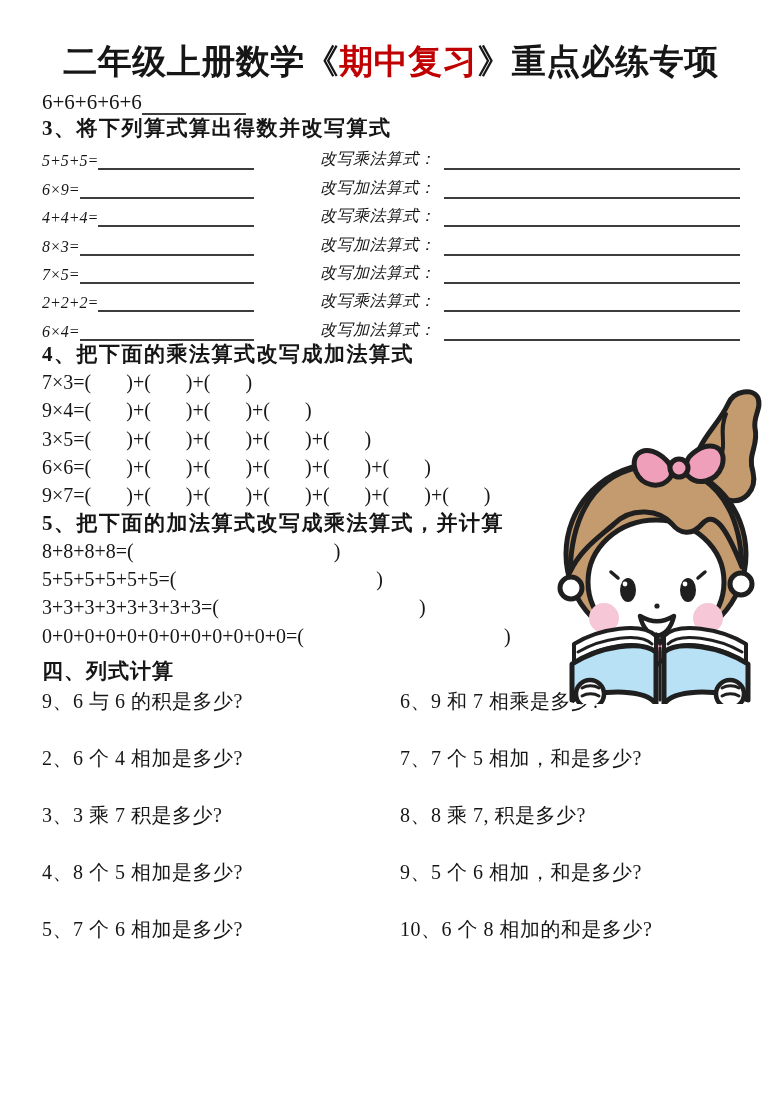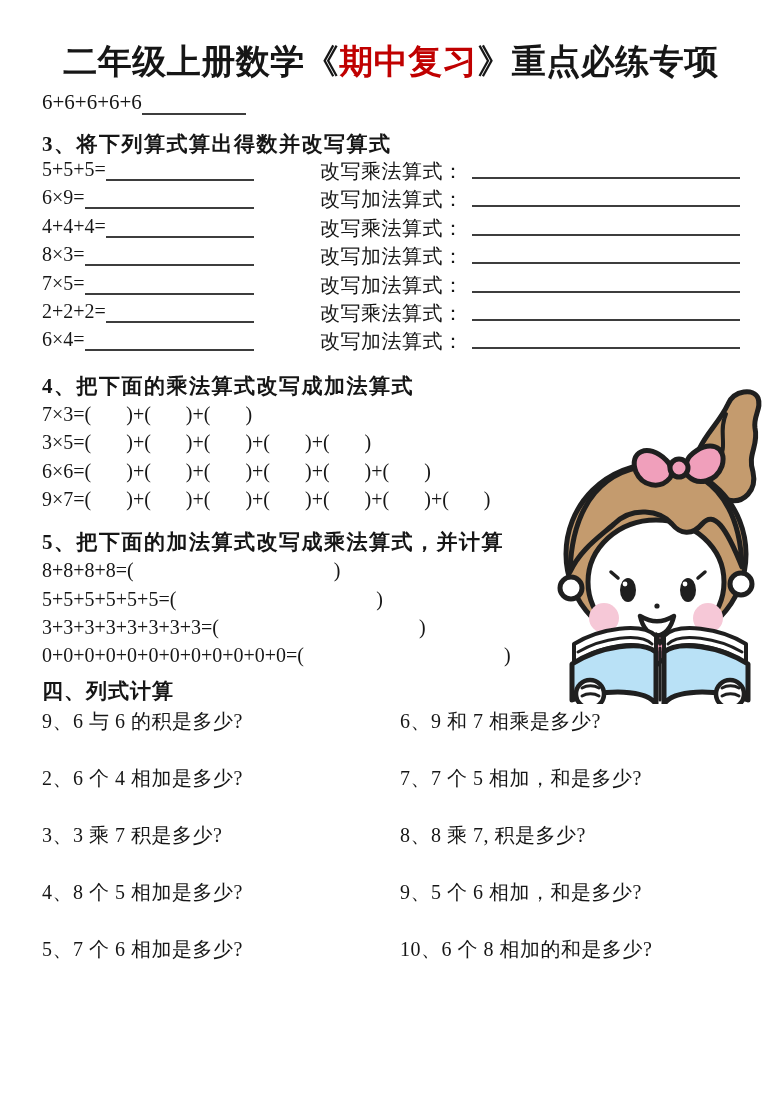--- a/index.html
+++ b/index.html
@@ -8,22 +8,22 @@
     position:relative; width:780px; height:1103px; background:#ffffff;
     color:#161616; overflow:hidden;
     font-family:"Liberation Serif","DejaVu Serif",serif;
   }
   .content { padding:40px 40px 0 42px; }
   .title { text-align:center; font-size:34px; font-weight:700; line-height:44px; white-space:nowrap; letter-spacing:.5px; }
   .title .hl { color:#c00000; }
   .blank { border-bottom:2px solid #3d3d3d; }
   .carryover { margin-top:6px; font-size:21px; line-height:25px; display:flex; align-items:flex-end; }
   .carry-blank { display:inline-block; width:104px; height:21px; }
-  .h-serif { font-size:21px; font-weight:700; line-height:27px; margin-top:16px; letter-spacing:1.5px; }
-  .s3-row { display:flex; align-items:flex-start; height:28.4px; font-size:20px; }
+  .h-serif { font-size:21px; font-weight:700; line-height:27px; margin-top:0; letter-spacing:1.5px; }
+  .s3-row { display:flex; align-items:flex-end; height:28.4px; font-size:16px;font-style:italic; }
   .s3-expr { display:flex; align-items:flex-end; width:212px; }
   .s3-expr .line { flex:1; height:21px; }
   .s3-label { margin-left:66px; letter-spacing:.5px; }
   .s3-right { flex:1; height:21px; margin-left:8px; }
   .s4-row, .s5-row { height:28.4px; line-height:28.4px; font-size:20px; white-space:pre; }
   .h-sans { font-family:"Liberation Sans","DejaVu Sans",sans-serif; font-size:21px; font-weight:700; line-height:27px; margin-top:7px; letter-spacing:1px; }
   .qgrid { display:grid; grid-template-columns:358px 1fr; grid-auto-rows:57px; margin-top:5px; font-size:20px; }
   .qcell { line-height:24px; letter-spacing:.5px; }
   .illustration { position:absolute; left:556px; top:382px; width:214px; height:322px; }
 </style>
@@ -107,20 +107,21 @@
           <span class="s3-label">改写加法算式：</span>
           <span class="blank s3-right"></span>
         </div>
       </div>
 
     <div class="h-serif">4、把下面的乘法算式改写成加法算式</div>
     <div>
 
         <div class="s4-row">7×3=(       )+(       )+(       )</div>
 
+        <div class="s4-row">9×4=(       )+(       )+(       )+(       )</div>
 
         <div class="s4-row">3×5=(       )+(       )+(       )+(       )+(       )</div>
 
         <div class="s4-row">6×6=(       )+(       )+(       )+(       )+(       )+(       )</div>
 
         <div class="s4-row">9×7=(       )+(       )+(       )+(       )+(       )+(       )+(       )</div>
       </div>
 
     <div class="h-serif">5、把下面的加法算式改写成乘法算式，并计算</div>
     <div>

